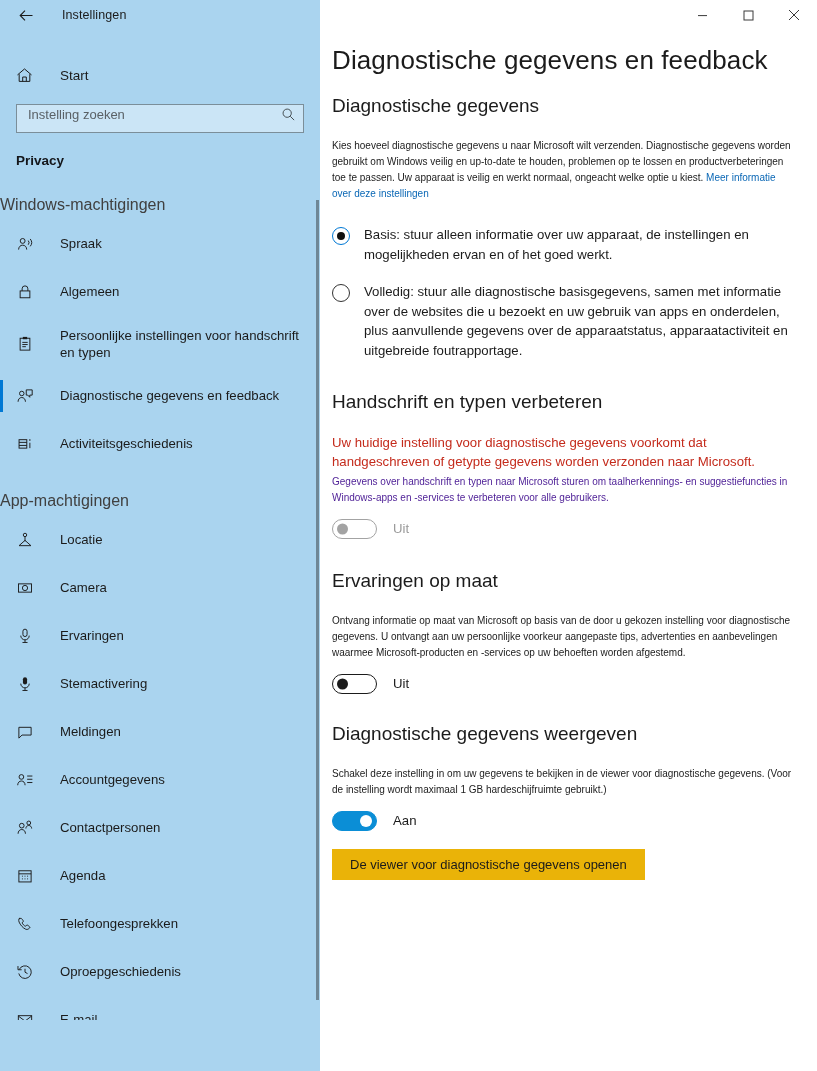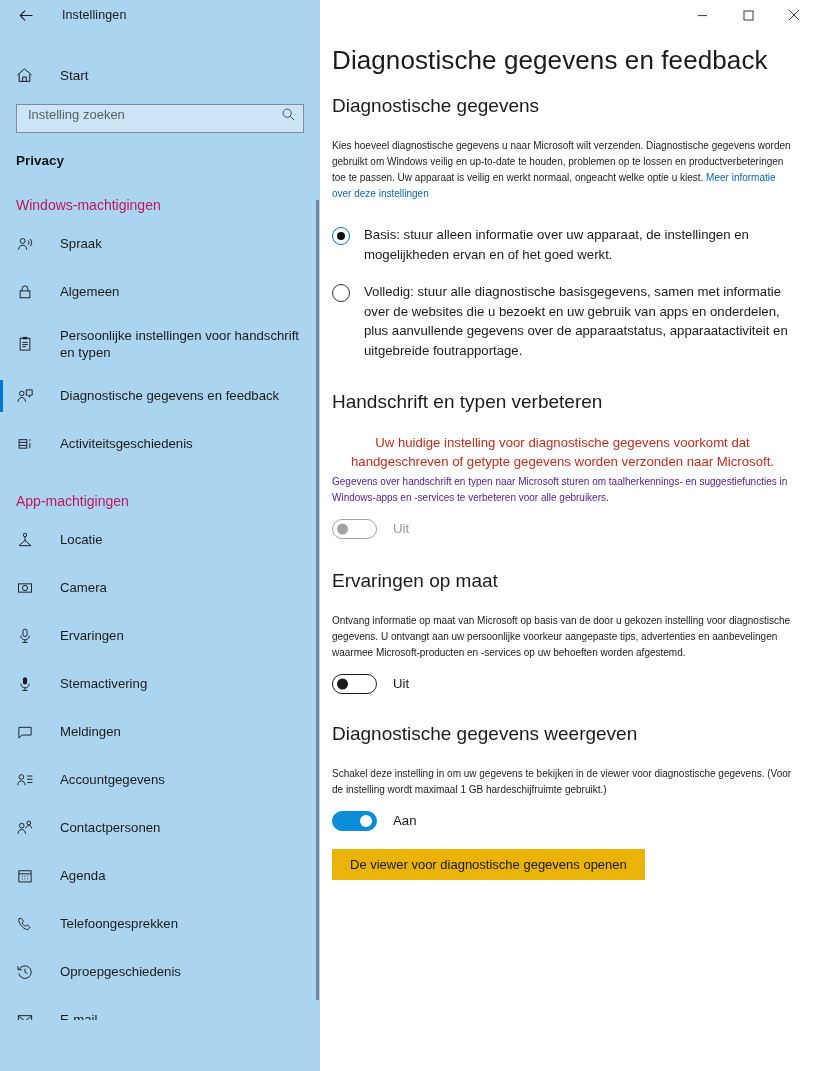--- a/index.html
+++ b/index.html
@@ -85,23 +85,23 @@
     color: #14161a;
   }
 
   .nav-scroll {
     margin-top: 22px;
     height: 830px;
     position: relative;
     overflow: hidden;
   }
   .group-hdr {
-    font-size: 14px;
-    color: #be185d;
-    padding-left: 16px;
+    font-size: 16px;
+    color: #404040;
+    padding-left: 0;
     height: 30px;
     display: flex;
     align-items: center;
   }
   .nav-item {
     position: relative;
     display: flex;
     align-items: flex-start;
     min-height: 48px;
     padding-left: 16px;
@@ -224,21 +224,20 @@
     margin-left: 14px;
     max-width: 450px;
   }
 
   .warn-text {
     color: #c42b1c;
     font-size: 13.2px;
     line-height: 19.4px;
     margin-top: 19px;
     max-width: 466px;
-    text-align: center;
   }
   p.body-text.disabled {
     color: #4c1d95;
     margin-top: 2px;
   }
 
   .toggle-row {
     display: flex;
     align-items: center;
     margin-top: 13px;

